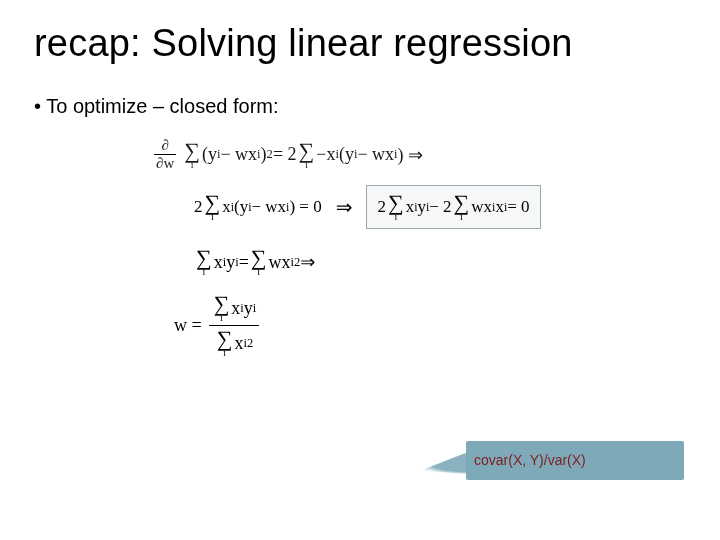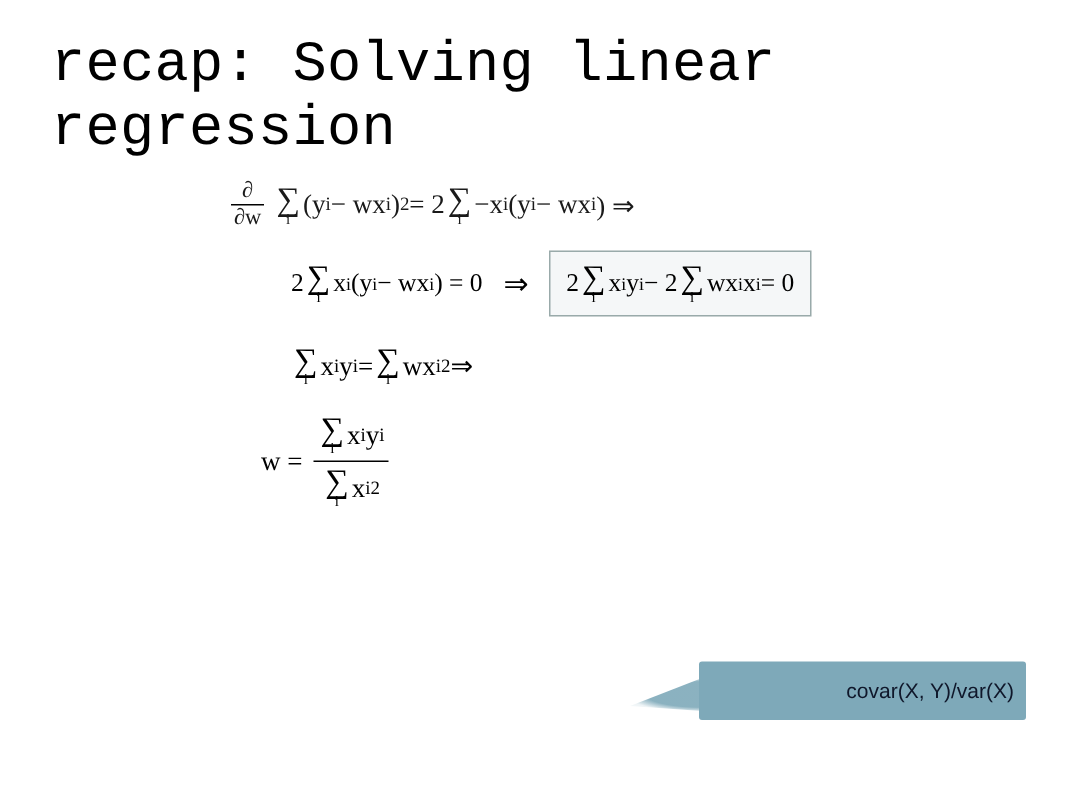--- a/index.html
+++ b/index.html
@@ -12,22 +12,21 @@
     position: relative;
     overflow: hidden;
   }
   .slide {
     padding: 22px 34px 0 34px;
   }
   .title {
     font-size: 38px;
     font-weight: 400;
     letter-spacing: 0.2px;
-    margin-bottom: 12px;
-    font-family: Liberation Mono, monospace;
+    margin-bottom: 30px;
   }
   .bullet {
     font-size: 20px;
     margin-bottom: 20px;
   }
   .math-area {
     position: relative;
     margin-top: 12px;
     padding-left: 120px;
   }
@@ -112,23 +111,23 @@
     align-items: center;
     padding: 2px 6px;
   }
   .bigfrac .den { border-top: 1px solid #000; }
   .callout {
     position: absolute;
     right: 36px;
     bottom: 60px;
     width: 218px;
     background: #7ea9b9;
-    color: #0f172a;
+    color: #7f1d1d;
     padding: 10px 8px;
-    text-align: right;
+    text-align: left;
     font-size: 14px;
     line-height: 1.35;
     border-radius: 2px;
   }
   .callout::before {
     content: "";
     position: absolute;
     left: -46px;
     bottom: 6px;
     width: 48px;
@@ -138,20 +137,21 @@
     opacity: 0.9;
   }
   sub { font-size: 0.7em; vertical-align: sub; }
   sup { font-size: 0.7em; vertical-align: super; }
 </style>
 </head>
 <body>
 
 <div class="slide">
   <h1 class="title">recap: Solving linear regression</h1>
+  <p class="bullet">• To optimize – closed form:</p>
 
   <div class="math-area">
 
     <div class="eq-row1">
       <span class="frac">
         <span class="num">∂</span>
         <span class="den">∂w</span>
       </span>
       <span class="sig">
         <span class="sigma">∑</span>

